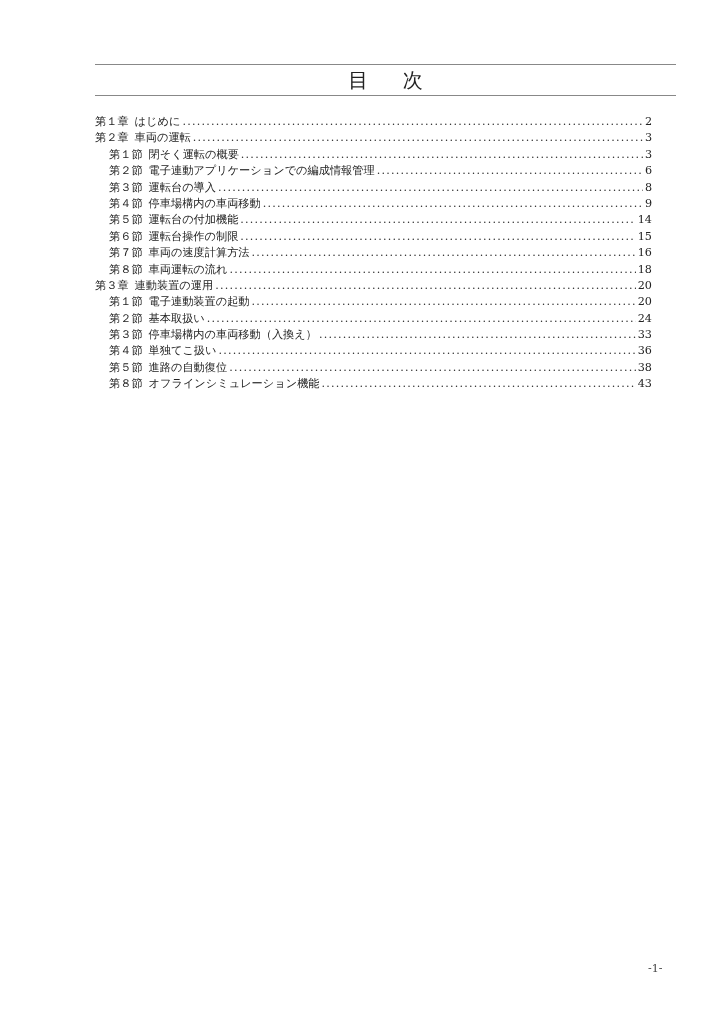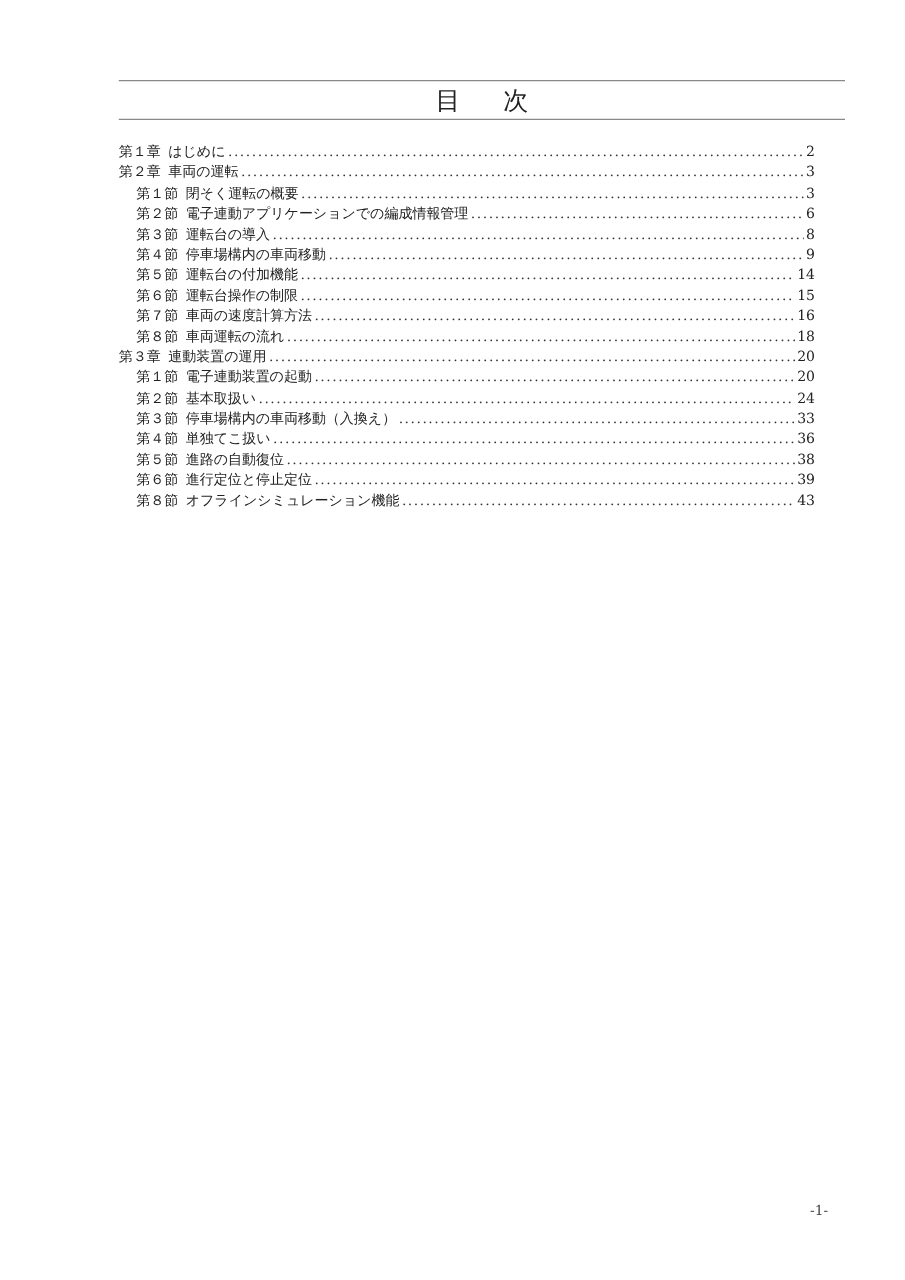--- a/index.html
+++ b/index.html
@@ -105,24 +105,19 @@
       <span class="label"><span class="num">第４節</span><span>単独てこ扱い</span></span>
       <span class="dots"></span>
       <span class="page">36</span>
     </div>
     <div class="row section">
       <span class="label"><span class="num">第５節</span><span>進路の自動復位</span></span>
       <span class="dots"></span>
       <span class="page">38</span>
     </div>
     <div class="row section">
-      <span class="label"><span class="num">第６節</span><span>進行定位と停止定位</span></span>
-      <span class="dots"></span>
-      <span class="page">39</span>
-    </div>
-    <div class="row section">
       <span class="label"><span class="num">第８節</span><span>オフラインシミュレーション機能</span></span>
       <span class="dots"></span>
       <span class="page">43</span>
     </div>
   </div>
 
 <div class="footer">-1-</div>
 
 </body></html>

